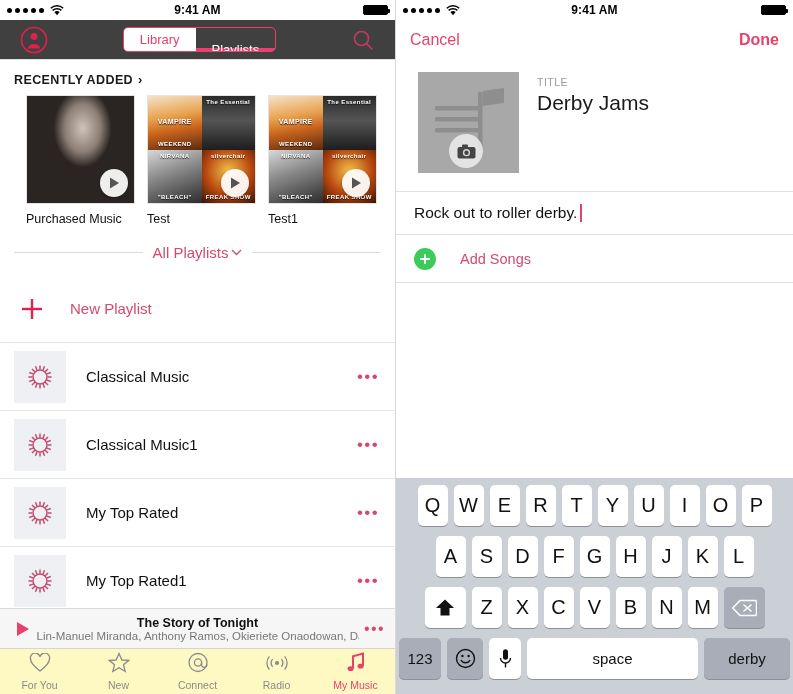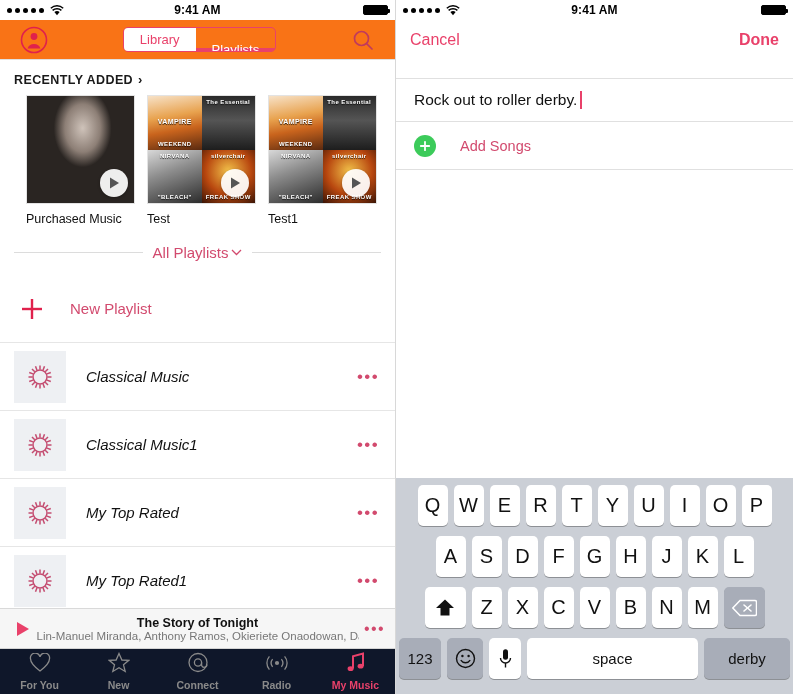--- a/index.html
+++ b/index.html
@@ -46,21 +46,21 @@
   }
   .battery::after{
     content:''; position:absolute; right:-3px; top:3px; width:2px; height:4px;
     background:#000; border-radius:0 1px 1px 0;
   }
 
   
   .navbar {
     height: 40px; flex: 0 0 40px;
     display: flex; align-items: center; justify-content: space-between;
-    padding: 0 20px; background: #f97316;
+    padding: 0 20px; background: #404040;
     border-bottom: 1px solid #e0e0e0;
   }
   .avatar-btn { width: 28px; height: 28px; }
   .segmented {
     display: flex; border: 1px solid #e9416a; border-radius: 5px; overflow: hidden;
     height: 25px;
   }
   .seg {
     padding: 0 16px; font-size: 13px; display: flex; align-items: center;
     color: #e9416a; background: #fff; cursor: pointer;
@@ -124,41 +124,40 @@
     display:flex; align-items:center; height: 68px;
     border-bottom: 1px solid #e6e6e6;
     padding-left: 14px;
   }
   .row-plus { width: 36px; display:flex; align-items:center; justify-content:center; }
   .row-newpl-label { font-size: 15px; color:#d24a6e; padding-left: 20px; }
   .gearbox {
     width: 52px; height: 52px; background:#eef0f3;
     display:flex; align-items:center; justify-content:center; flex:0 0 52px;
   }
-  .row-label { font-size: 15px; color:#111; padding-left: 20px; flex:1 1 auto;font-style:italic; }
+  .row-label { font-size: 15px; color:#111; padding-left: 20px; flex:1 1 auto; }
   .dots { color:#d24a6e; font-size: 17px; letter-spacing:1.4px; padding-right: 16px; line-height: 8px;}
 
   
   .nowplaying {
     flex: 0 0 40px; height:40px;
     background:#f6f6f6; border-top:1px solid #d9d9d9;
     display:flex; align-items:center; padding: 0 10px;
   }
   .np-play { color:#e9416a; font-size: 15px; width: 30px; display:flex; justify-content:center;}
   .np-text { flex:1 1 auto; text-align:center; overflow:hidden; }
   .np-title { font-size: 12.5px; font-weight:bold; color:#111; }
   .np-sub { font-size: 11.5px; color:#777; white-space:nowrap; overflow:hidden; }
   .np-dots { color:#d24a6e; font-size:16px; letter-spacing:1.4px; width:30px; text-align:right; line-height:8px;}
 
   
   .tabbar {
-    flex: 0 0 46px; height:46px; background:#0f172a;
+    flex: 0 0 46px; height:46px; background:#fef9c3;
     border-top:1px solid #d4d4d4;
     display:flex;
-    font-weight:bold;
   }
   .tab { flex:1 1 0; display:flex; flex-direction:column; align-items:center; justify-content:center; gap:2px; }
   .tab-label { font-size: 10.5px; color:#8a8a8a; }
   .tab.active .tab-label { color:#e9416a; }
 
   
   .navbar-r {
     height: 40px; flex: 0 0 40px;
     display:flex; align-items:center; justify-content:space-between;
     padding: 0 14px; background:#fff;
@@ -514,20 +513,45 @@
       <div class="sb-right">
         <span class="battery"></span>
       </div>
     </div>
 
     <div class="navbar-r">
       <div class="nav-cancel">Cancel</div>
       <div class="nav-done">Done</div>
     </div>
 
+    <div class="title-sec">
+      <div class="ph-art">
+        <svg width="101" height="101" viewBox="0 0 101 101">
+          <g fill="#8e8e8e">
+            <rect x="17" y="34" width="44" height="4.5" rx="1"></rect>
+            <rect x="17" y="45" width="44" height="4.5" rx="1"></rect>
+            <rect x="17" y="56" width="44" height="4.5" rx="1"></rect>
+            <rect x="60" y="20" width="4.5" height="58" rx="1"></rect>
+            <path d="M64.5 19 L86 16 L86 31 L64.5 34 Z"></path>
+          </g>
+        </svg>
+        <div class="ph-cam">
+          <svg width="19" height="15" viewBox="0 0 19 15">
+            <rect x="0.5" y="3" width="18" height="11.5" rx="2" fill="#444"></rect>
+            <rect x="5" y="0.6" width="6" height="3" rx="1" fill="#444"></rect>
+            <circle cx="9.5" cy="8.7" r="3.6" fill="#d6d6d6"></circle>
+            <circle cx="9.5" cy="8.7" r="2.2" fill="#444"></circle>
+          </svg>
+        </div>
+      </div>
+      <div class="title-fields">
+        <div class="title-cap">TITLE</div>
+        <div class="title-val" placeholder="Playlist Name">Derby Jams</div>
+      </div>
+    </div>
 
     <div class="desc-row" placeholder="Description">
       <span class="desc-text">Rock out to roller derby.</span>
       <span class="caret"></span>
     </div>
 
     <div class="addsongs-row">
       <span class="plus-circle">
         <svg width="14" height="14" viewBox="0 0 14 14">
             <line x1="7" y1="2.8" x2="7" y2="11.2" stroke="#fff" stroke-width="1.8" stroke-linecap="round"></line>

